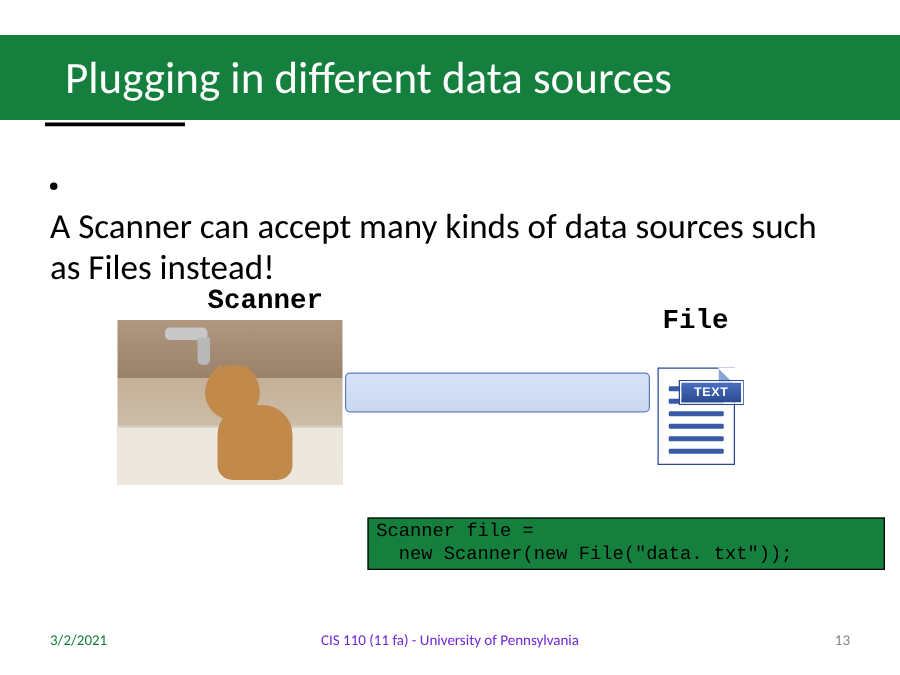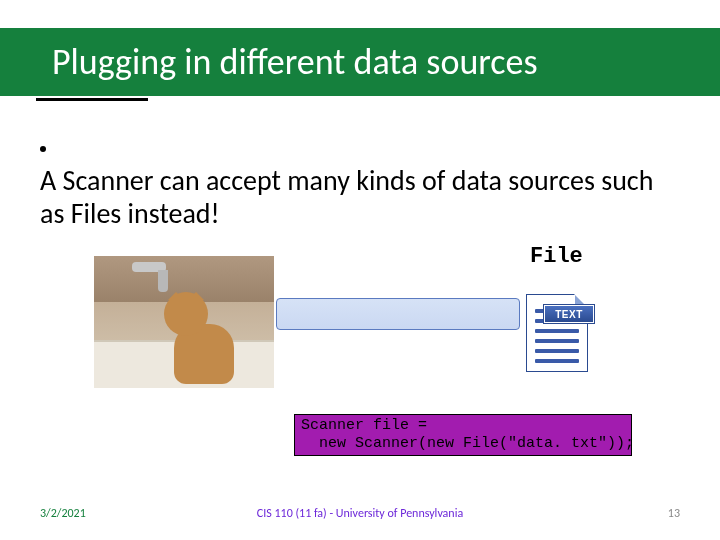--- a/index.html
+++ b/index.html
@@ -239,24 +239,24 @@
     width: 244px;
     height: 32px;
     background: linear-gradient(180deg,#d6e2f6,#cad8f2);
     border: 1px solid #5a7ac0;
     border-radius: 4px;
   }
   .code-box {
     position: absolute;
     top: 414px;
     left: 294px;
-    width: 338px;
+    width: 414px;
     height: 42px;
     border: 1.5px solid #000;
-    background: #a21caf;
+    background: #15803d;
     padding: 2px 6px;
     font-family: "Courier New", monospace;
     font-size: 15px;
     line-height: 1.2;
     white-space: pre;
     color: #000;
   }
   .footer-date {
     position: absolute;
     bottom: 20px;
@@ -290,20 +290,21 @@
 <div class="title-rule"></div>
 
 <div class="body-area">
   <div class="bullet-row">
     <div class="bullet-dot"></div>
     <div class="bullet-text">A Scanner can accept many kinds of data sources such as Files instead!</div>
   </div>
 </div>
 
 <div class="diagram">
+  <div class="scanner-label">Scanner</div>
   <div class="file-label">File</div>
 
   <div class="scanner-image">
     <div class="sink"></div>
     <div class="faucet"></div>
     <div class="cat">
       <div class="cat-body"></div>
       <div class="cat-head"></div>
     </div>
   </div>

